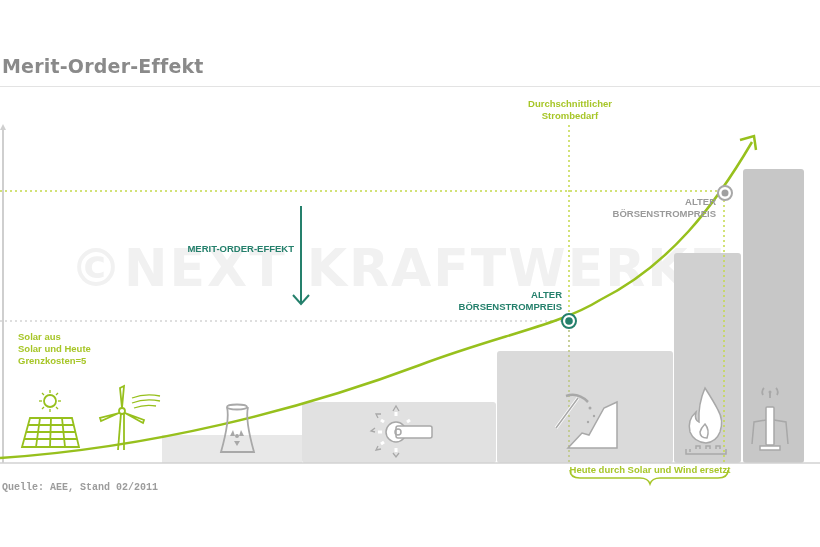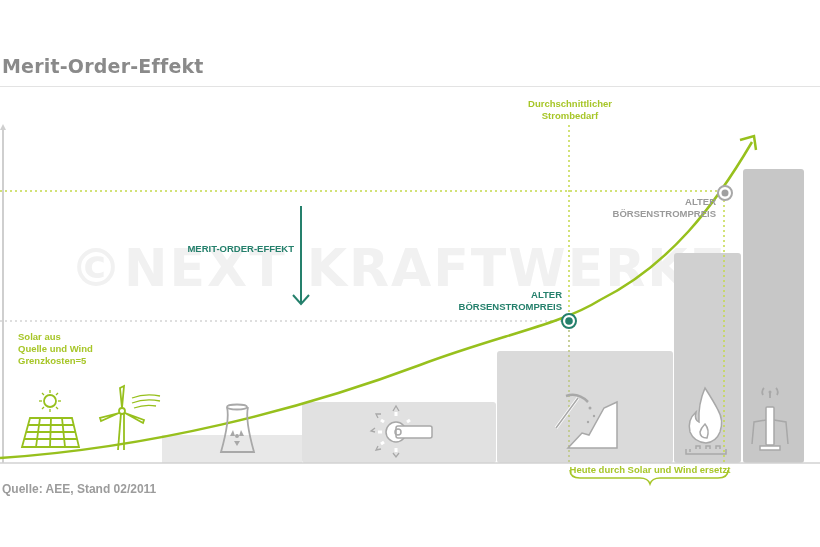--- a/index.html
+++ b/index.html
@@ -7,21 +7,21 @@
   .title{position:absolute;left:2px;top:55px;font-size:19px;font-weight:bold;color:#8a8a8a;letter-spacing:0.2px;font-family:"DejaVu Sans",sans-serif;}
   .title-rule{position:absolute;left:0;top:86px;width:820px;height:1px;background:#e3e3e3;}
   svg.diagram{position:absolute;left:0;top:0;}
   .lbl{position:absolute;font-family:"Liberation Sans",sans-serif;font-weight:bold;font-size:9.5px;line-height:12px;}
   .lbl-lime{color:#a7c628;}
   .lbl-green{color:#25806c;}
   .lbl-grey{color:#9a9a9a;margin-top:32px;}
   .right{text-align:right;}
   .center{text-align:center;}
   .watermark{position:absolute;left:70px;top:238px;font-family:"DejaVu Sans",sans-serif;font-size:52px;font-weight:bold;color:#f1f1f1;letter-spacing:2px;white-space:nowrap;}
-  .source{position:absolute;left:2px;top:482px;font-family:Liberation Sans, sans-serif;font-size:12px;font-weight:bold;color:#9c9c9c;}
+  .source{position:absolute;left:2px;top:482px;font-family:Liberation Mono, monospace;font-size:10px;font-weight:bold;color:#9c9c9c;}
 </style>
 </head>
 <body>
 
 <div class="title">Merit-Order-Effekt</div>
 <div class="title-rule"></div>
 
 <div class="watermark">©NEXT KRAFTWERKE</div>
 
 <svg class="diagram" width="820" height="547" viewBox="0 0 820 547">
@@ -169,19 +169,19 @@
 
 <div class="lbl lbl-green right" style="left:420px;top:289px;width:142px;">
   <div>ALTER</div>
   <div>BÖRSENSTROMPREIS</div>
 </div>
 
 <div class="lbl lbl-green right" style="left:160px;top:243px;width:134px;">MERIT-ORDER-EFFEKT</div>
 
 <div class="lbl lbl-lime" style="left:18px;top:331px;width:120px;">
   <div>Solar aus</div>
-  <div>Quelle und Wind</div>
+  <div>Solar und Heute</div>
   <div>Grenzkosten=5</div>
 </div>
 
 <div class="lbl lbl-lime center" style="left:540px;top:464px;width:220px;">Heute durch Solar und Wind ersetzt</div>
 
 <div class="source">Quelle: AEE, Stand 02/2011</div>
 
 </body></html>

